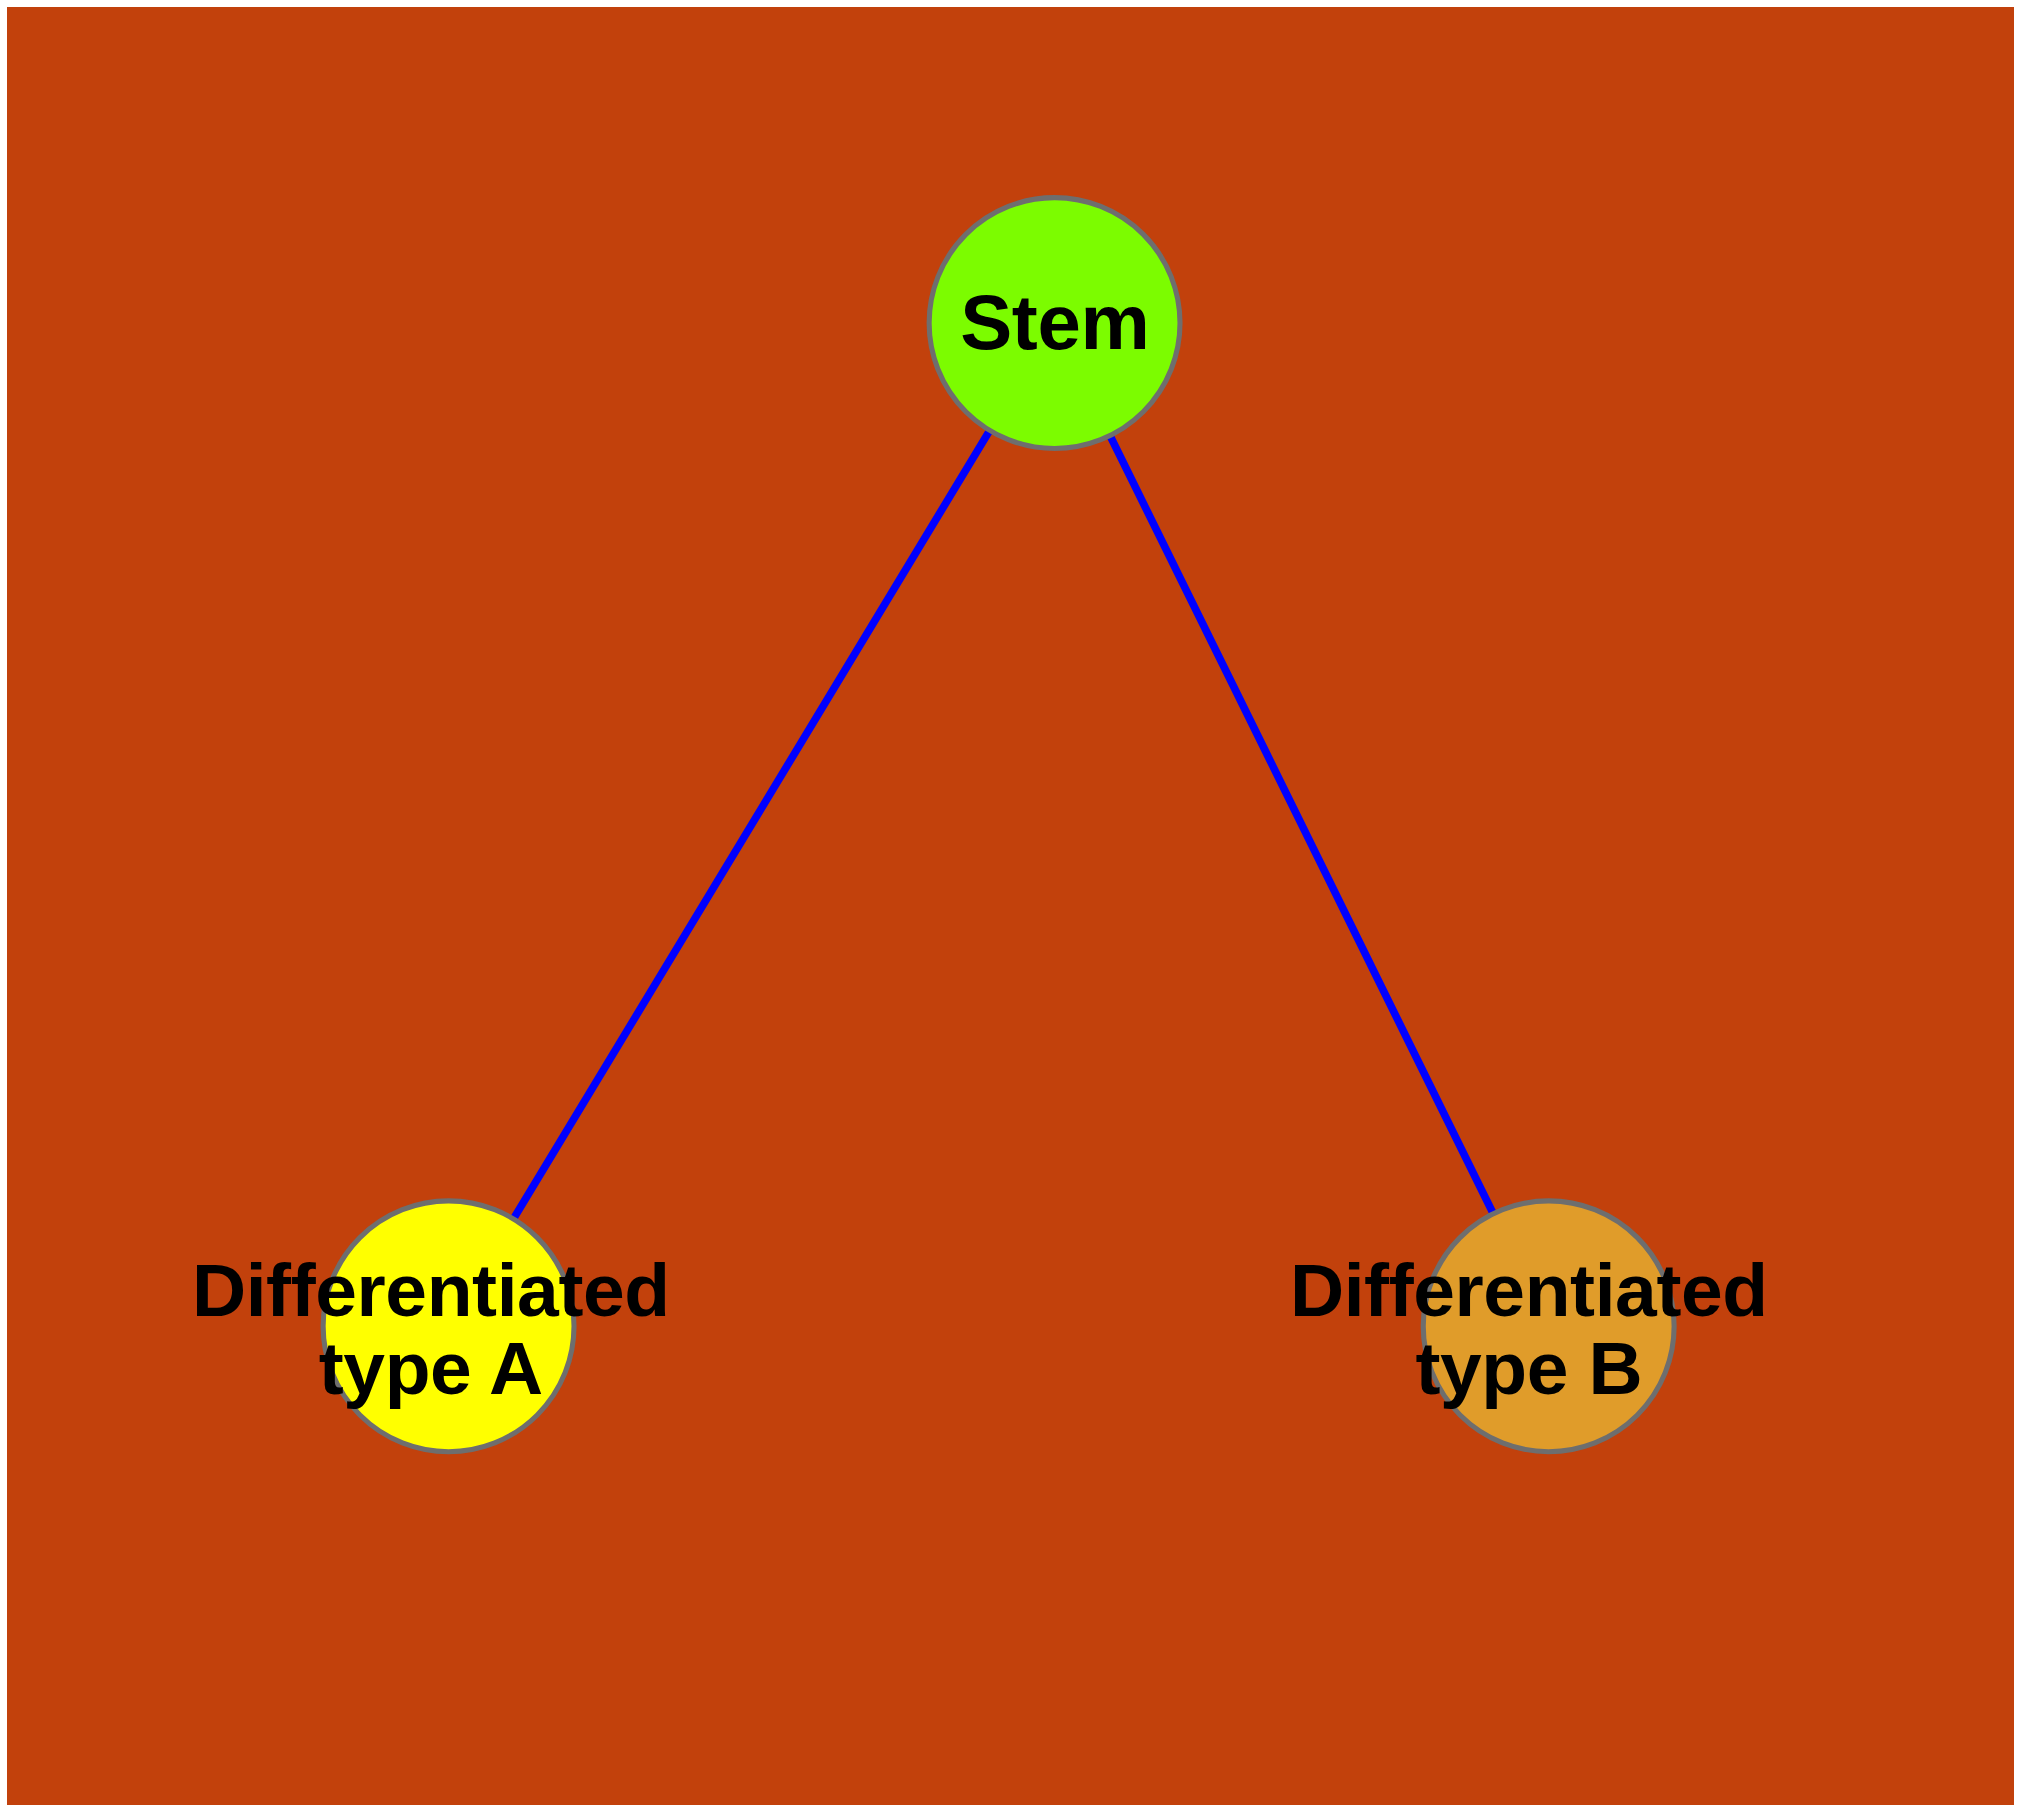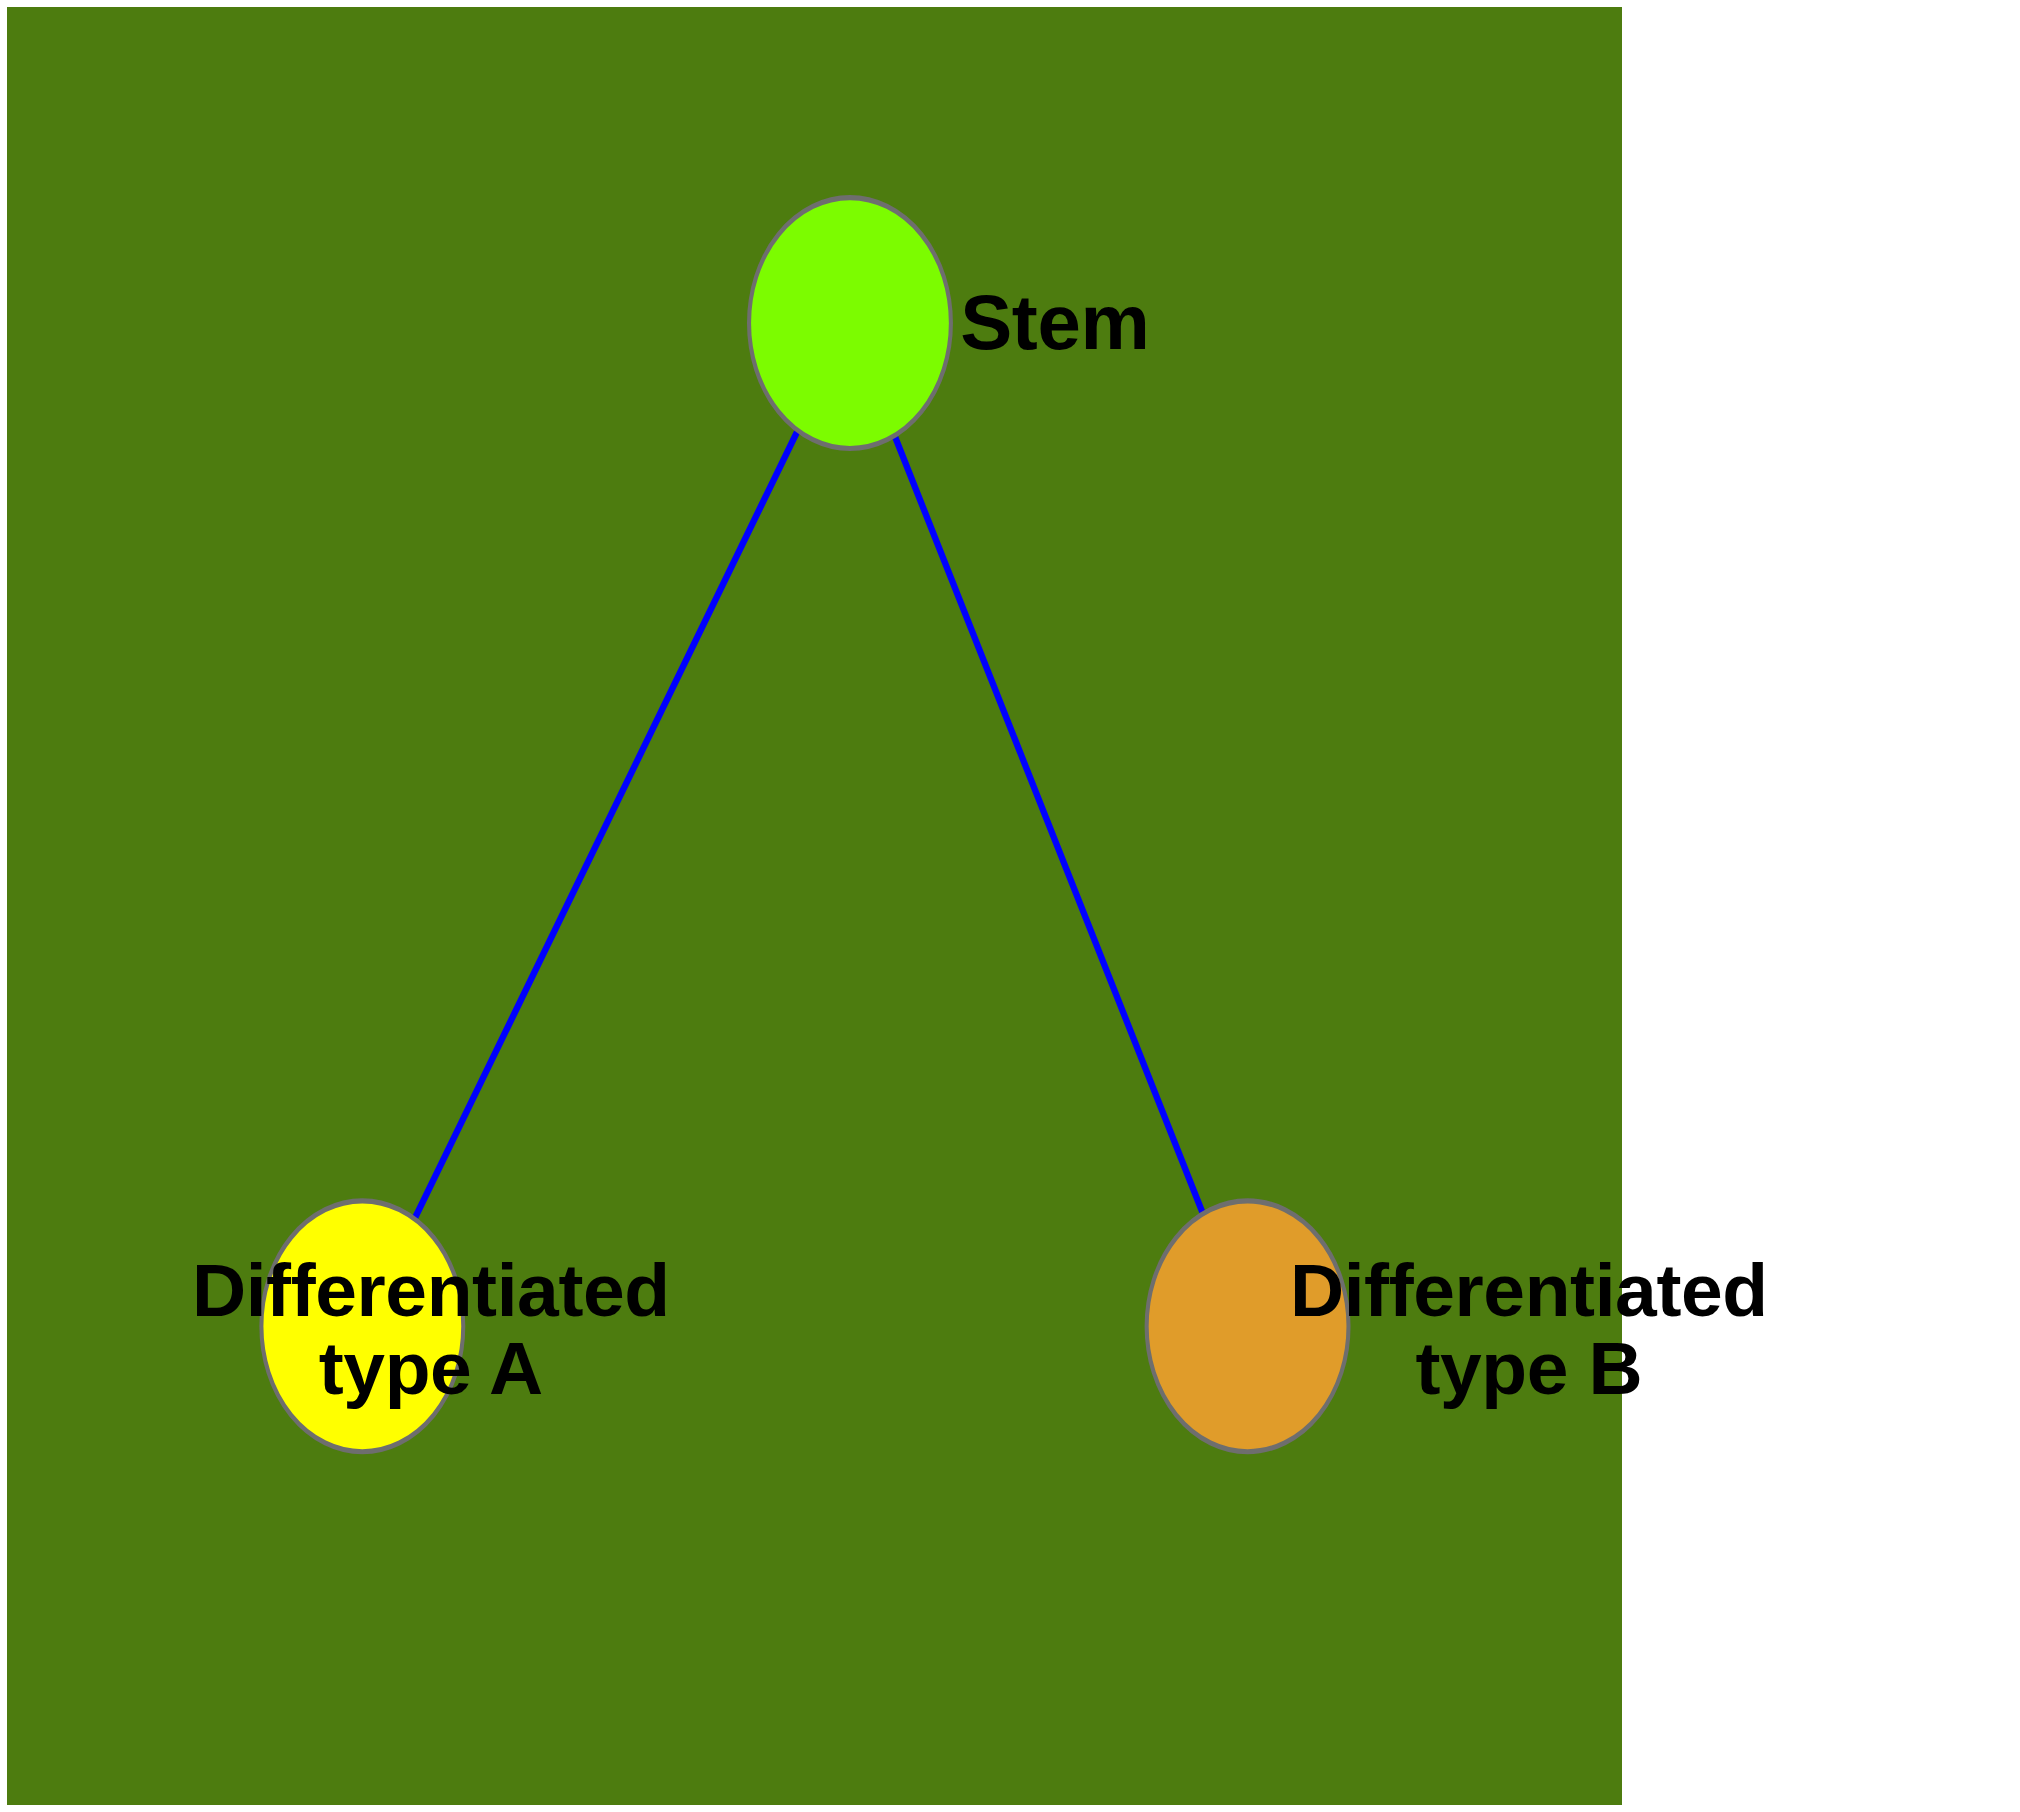--- a/index.html
+++ b/index.html
@@ -45,21 +45,21 @@
     letter-spacing: -0.4px;
   }
   .node-label.root {
     font-size: 78px;
   }
 </style>
 </head>
 <body>
 
 <div id="canvas" style="width: 2021px; height: 1812px; background: rgb(255, 255, 255);">
-  <div id="plot-area" style="left: 6.8px; top: 6.8px; width: 1615px; height: 1798px; background: #4d7c0f;">
+  <div id="plot-area" style="left: 6.8px; top: 6.8px; width: 2007px; height: 1798px; background: #c2410c;">
 
     <svg id="graph-svg" viewBox="0 0 2368 2122" preserveAspectRatio="none">
 
       <g>
         <line x1="1236" y1="373" x2="521" y2="1557" stroke="#0000ff" stroke-width="9" stroke-linecap="round"></line>
         <line x1="1236" y1="373" x2="1819" y2="1557" stroke="#0000ff" stroke-width="9" stroke-linecap="round"></line>
       </g>
 
       <g>
         <circle cx="521" cy="1557" r="148" fill="#FFFF00" stroke="#6e6e6e" stroke-width="6"></circle>

